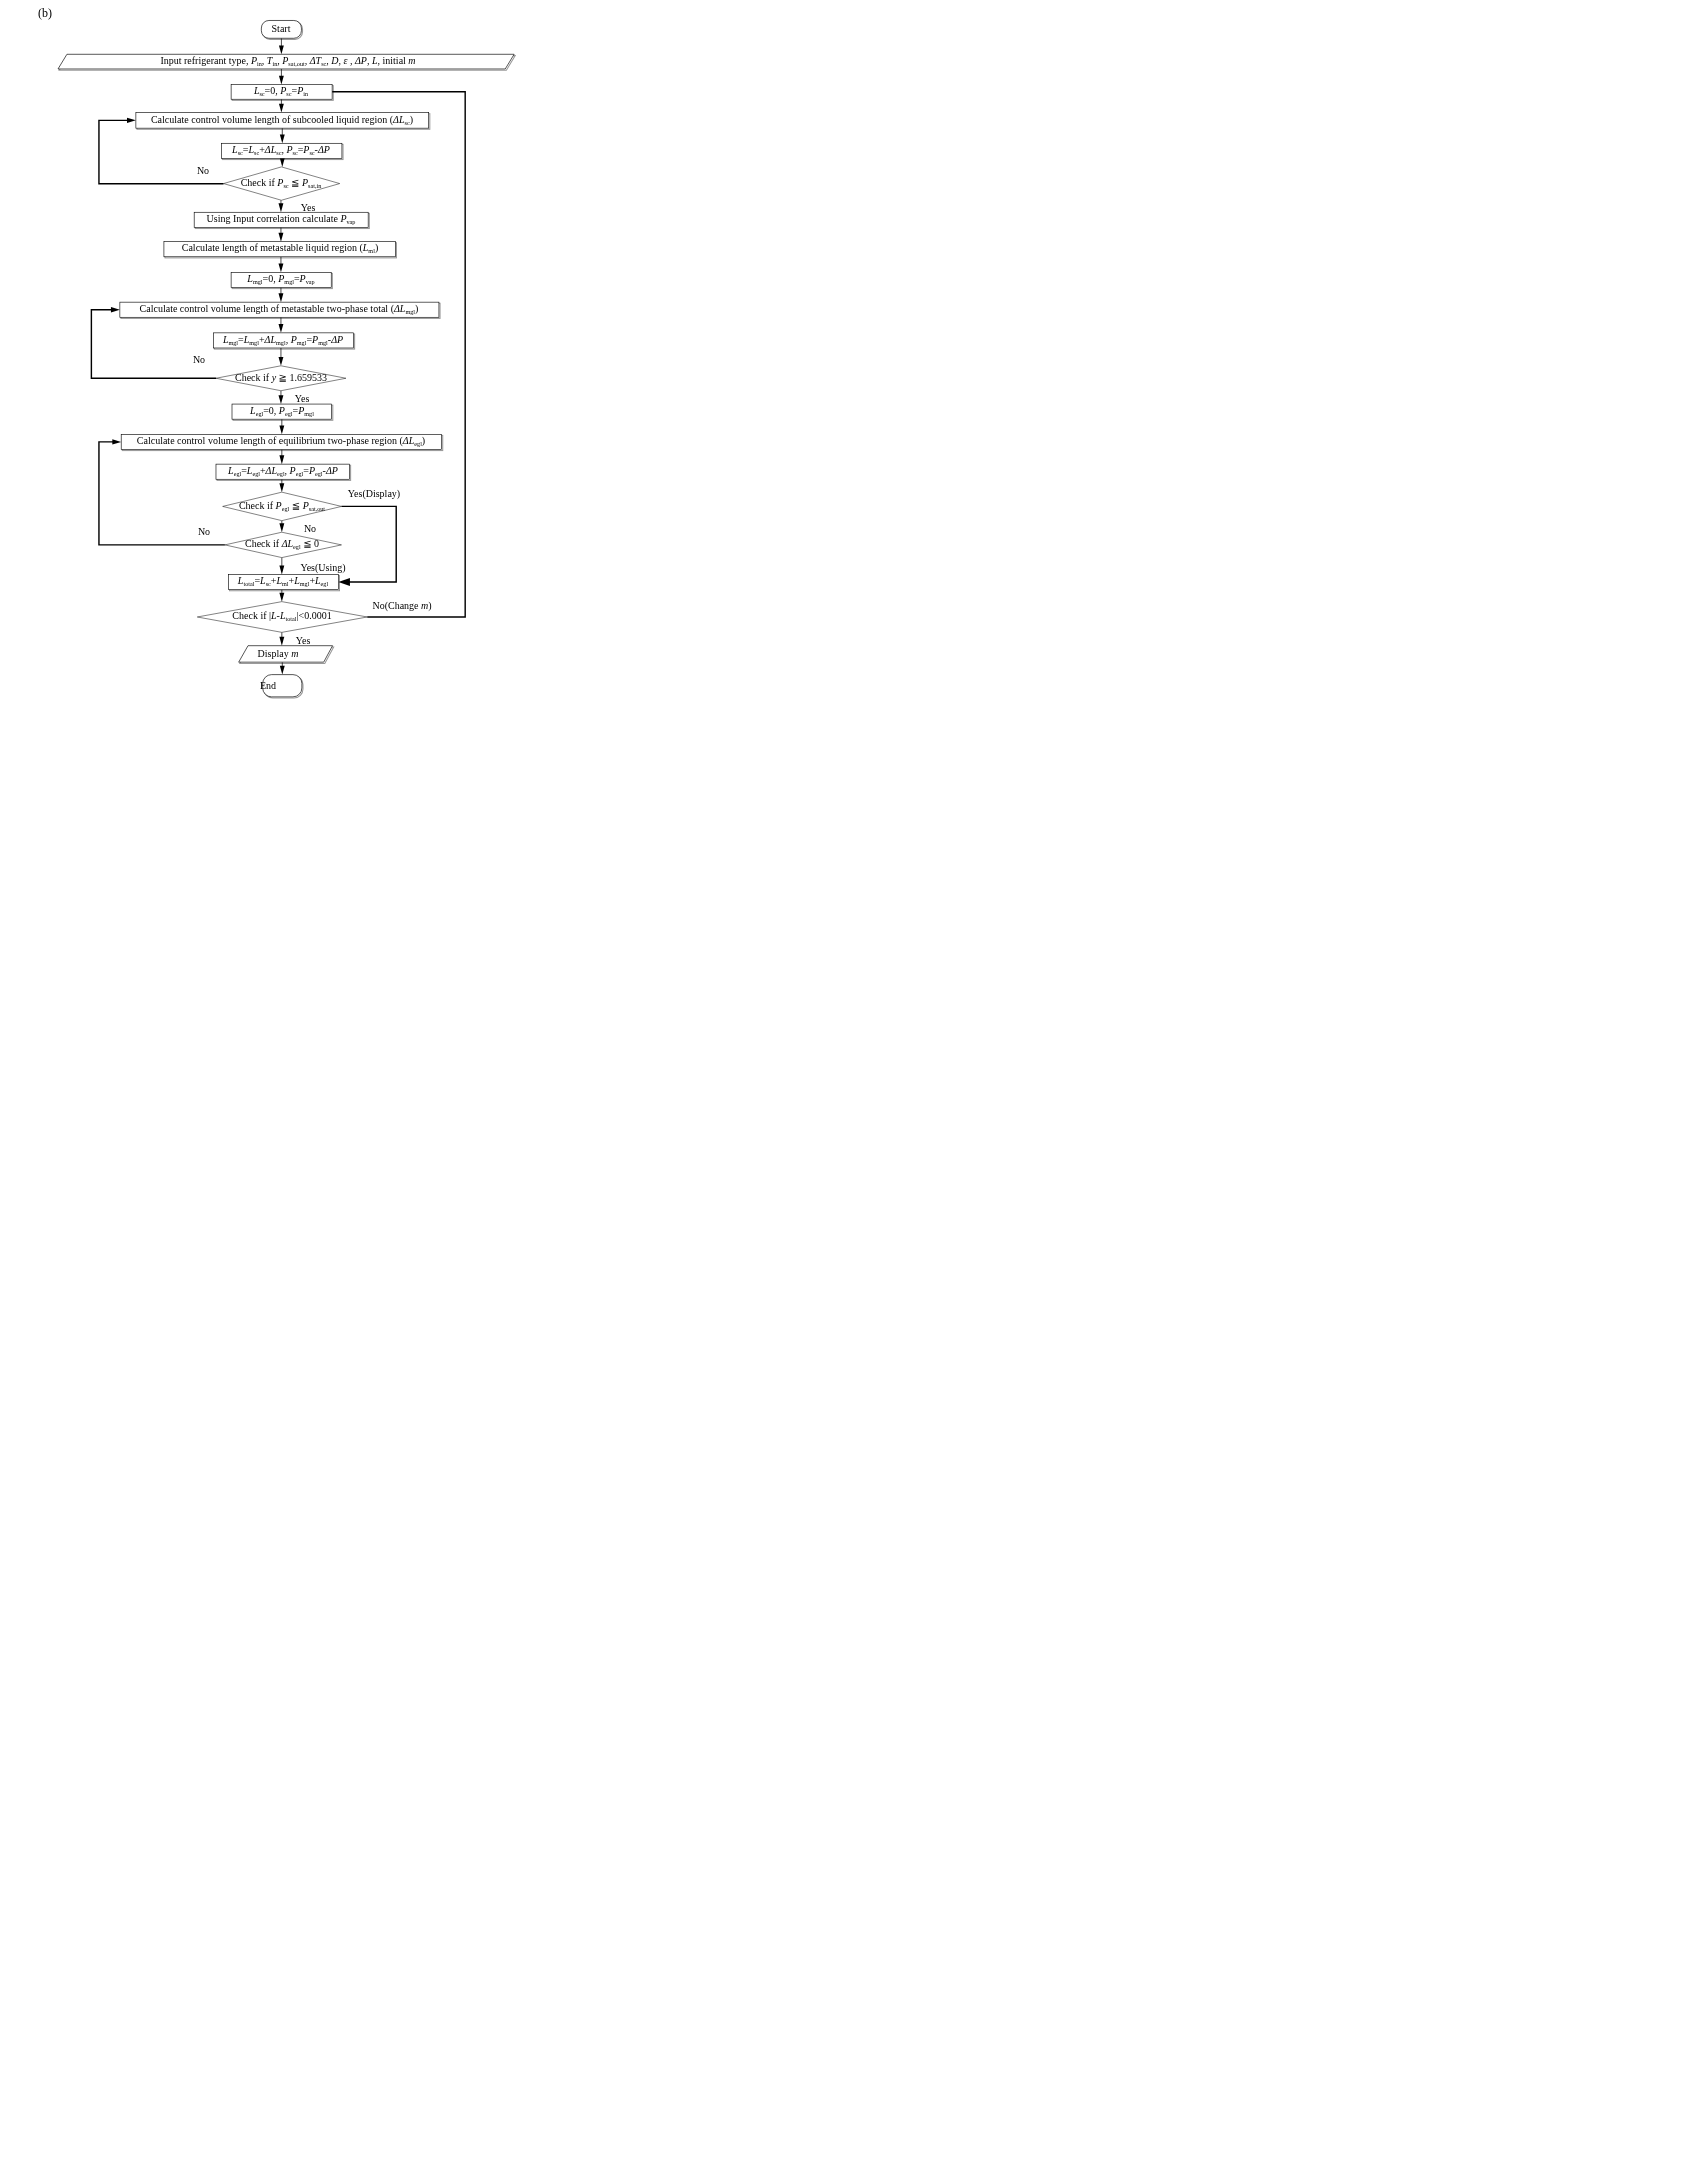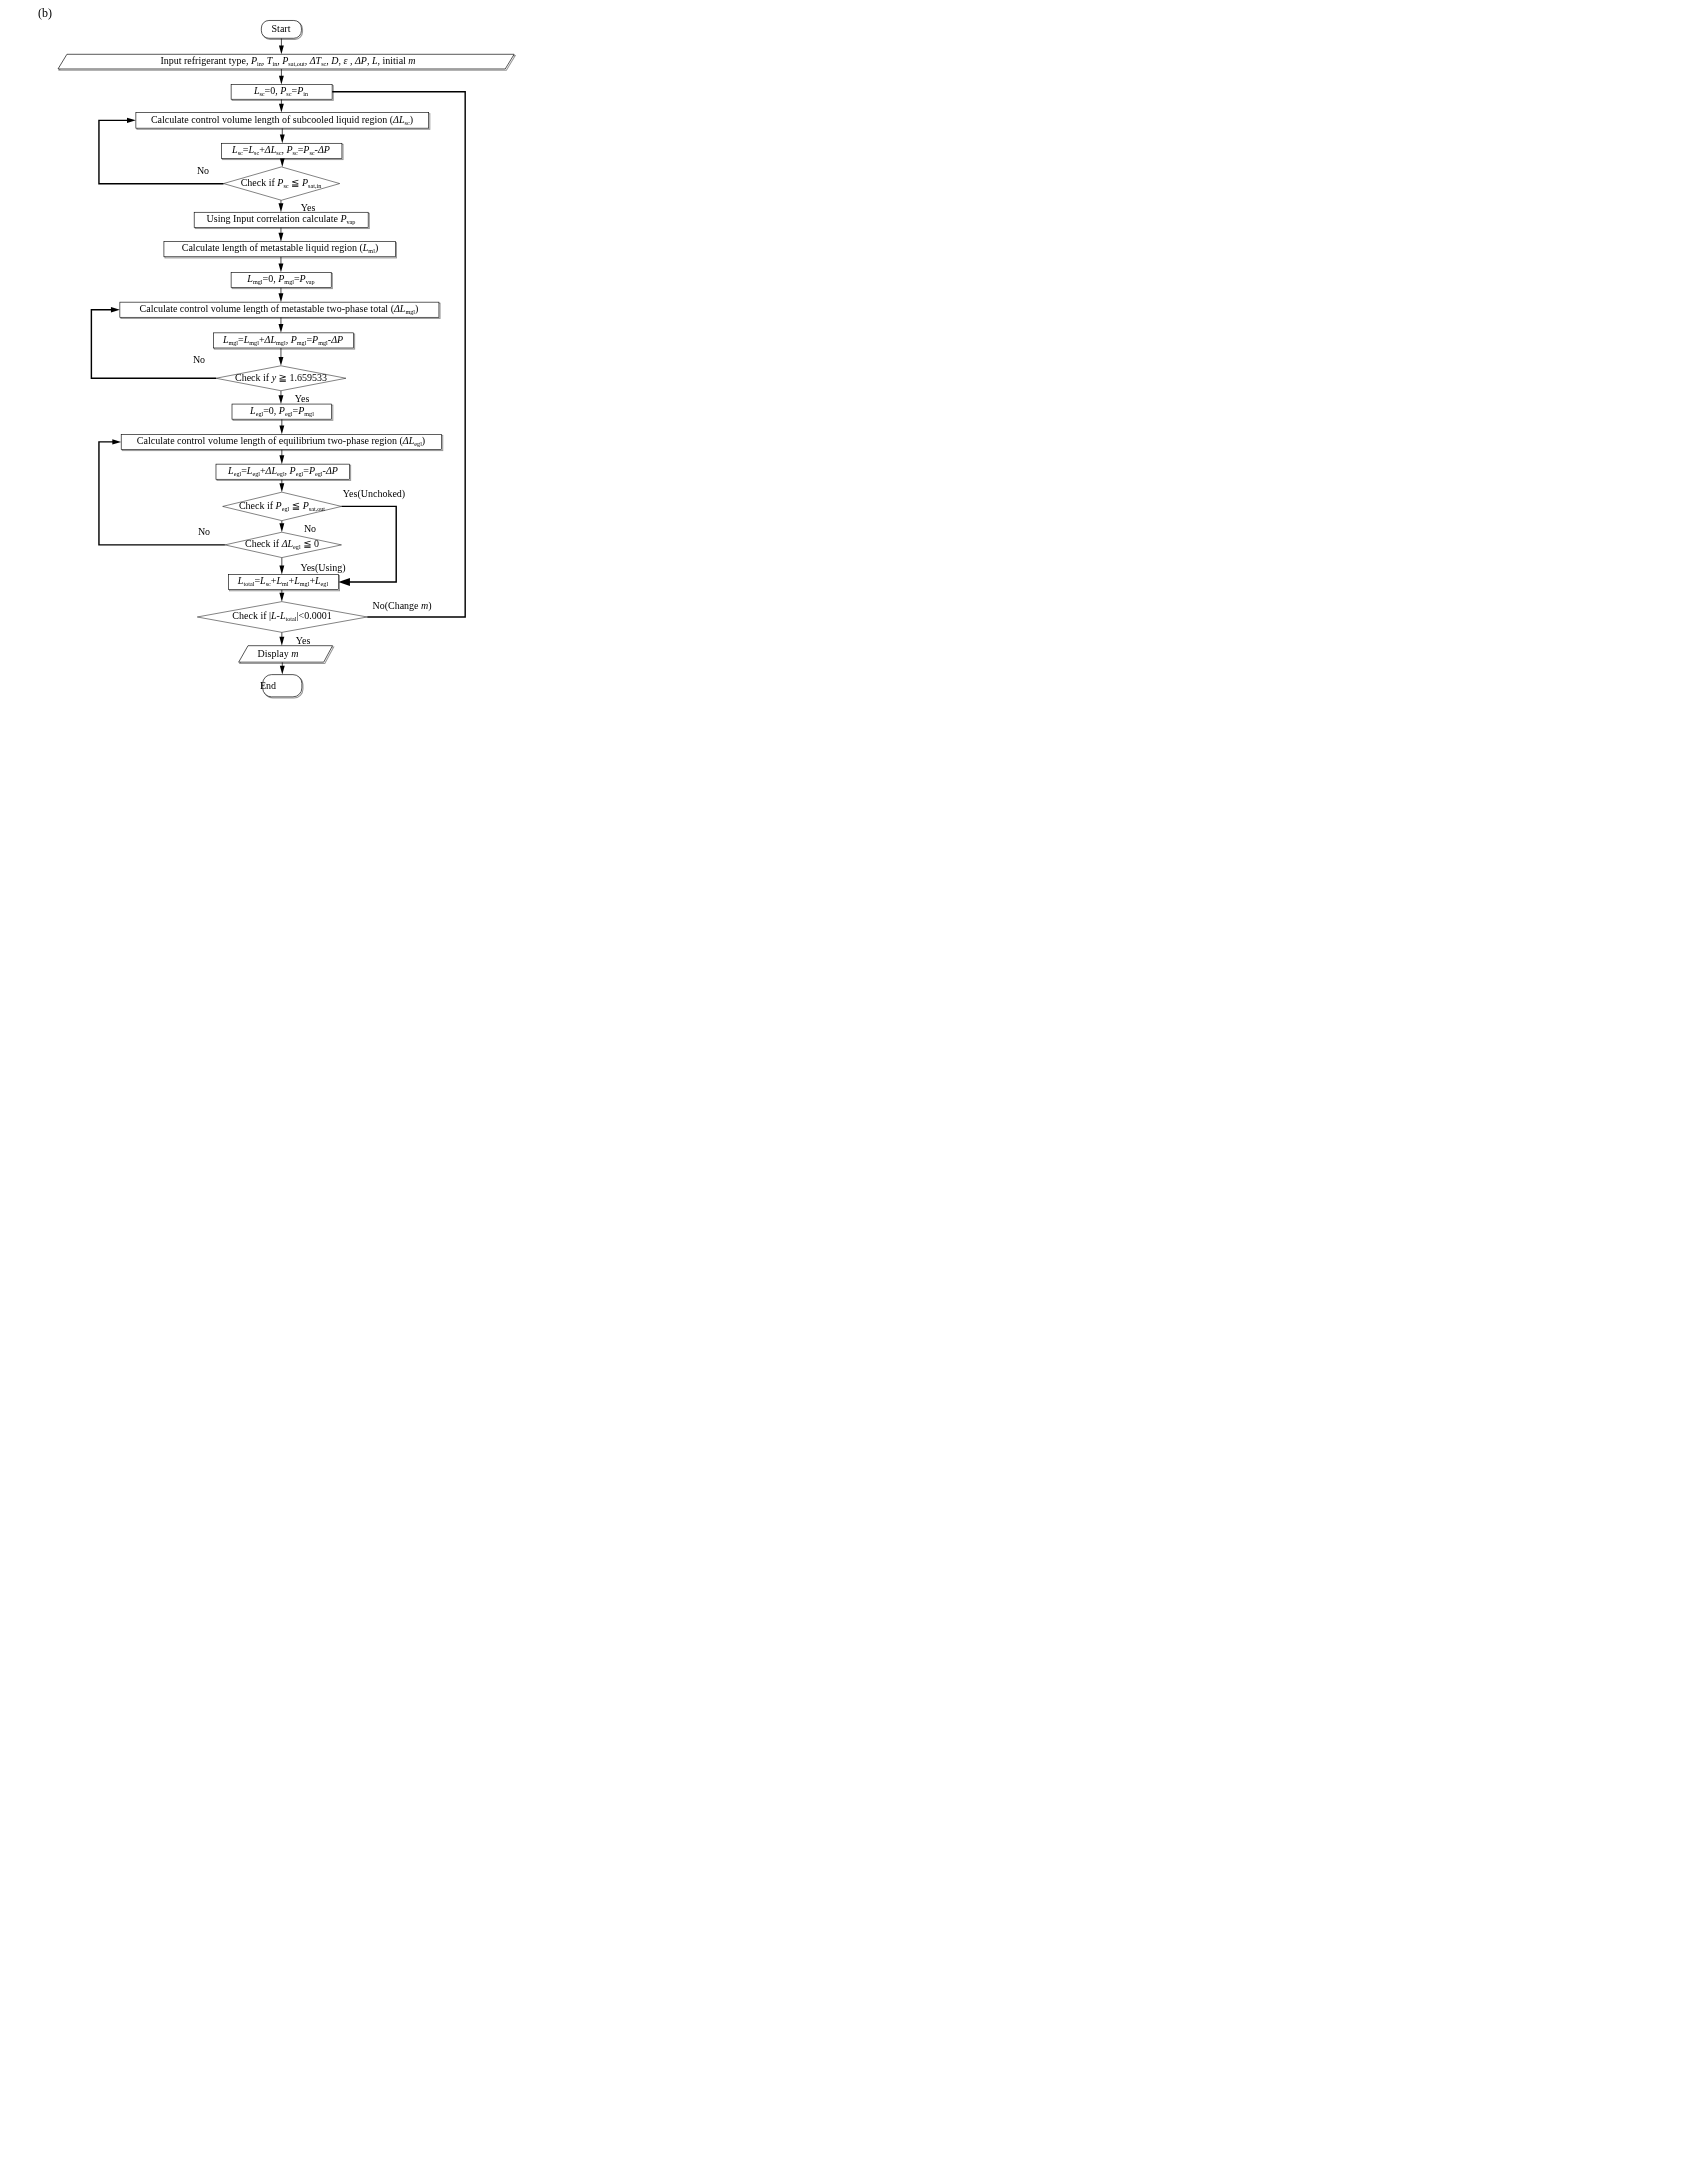--- a/index.html
+++ b/index.html
@@ -140,21 +140,21 @@
   <div class="lbl" style="left:282px;top:545px"><span>Check if </span><span class="it">ΔL</span><span class="sb">egl</span><span> ≦ 0</span></div>
   <div class="lbl" style="left:283px;top:582px"><span class="it">L</span><span class="sb">total</span><span>=</span><span class="it">L</span><span class="sb">sc</span><span>+</span><span class="it">L</span><span class="sb">ml</span><span>+</span><span class="it">L</span><span class="sb">mgl</span><span>+</span><span class="it">L</span><span class="sb">egl</span></div>
   <div class="lbl" style="left:282px;top:617px"><span>Check if |</span><span class="it">L</span><span>-</span><span class="it">L</span><span class="sb">total</span><span>|&lt;0.0001</span></div>
   <div class="lbl" style="left:278px;top:654px"><span>Display </span><span class="it">m</span></div>
   <div class="lbl" style="left:268px;top:686px">End</div>
 
   <div class="lbl" style="left:203px;top:171px">No</div>
   <div class="lbl" style="left:308px;top:208px">Yes</div>
   <div class="lbl" style="left:199px;top:360px">No</div>
   <div class="lbl" style="left:302px;top:399px">Yes</div>
-  <div class="lbl" style="left:374px;top:494px">Yes(Unchoked)</div>
+  <div class="lbl" style="left:374px;top:494px">Yes(Display)</div>
   <div class="lbl" style="left:310px;top:529px">No</div>
   <div class="lbl" style="left:204px;top:532px">No</div>
   <div class="lbl" style="left:323px;top:568px">Yes(Using)</div>
   <div class="lbl" style="left:402px;top:606px"><span>No(Change </span><span class="it">m</span><span>)</span></div>
   <div class="lbl" style="left:303px;top:641px">Yes</div>
 
 </div>
 
 
 </body></html>

